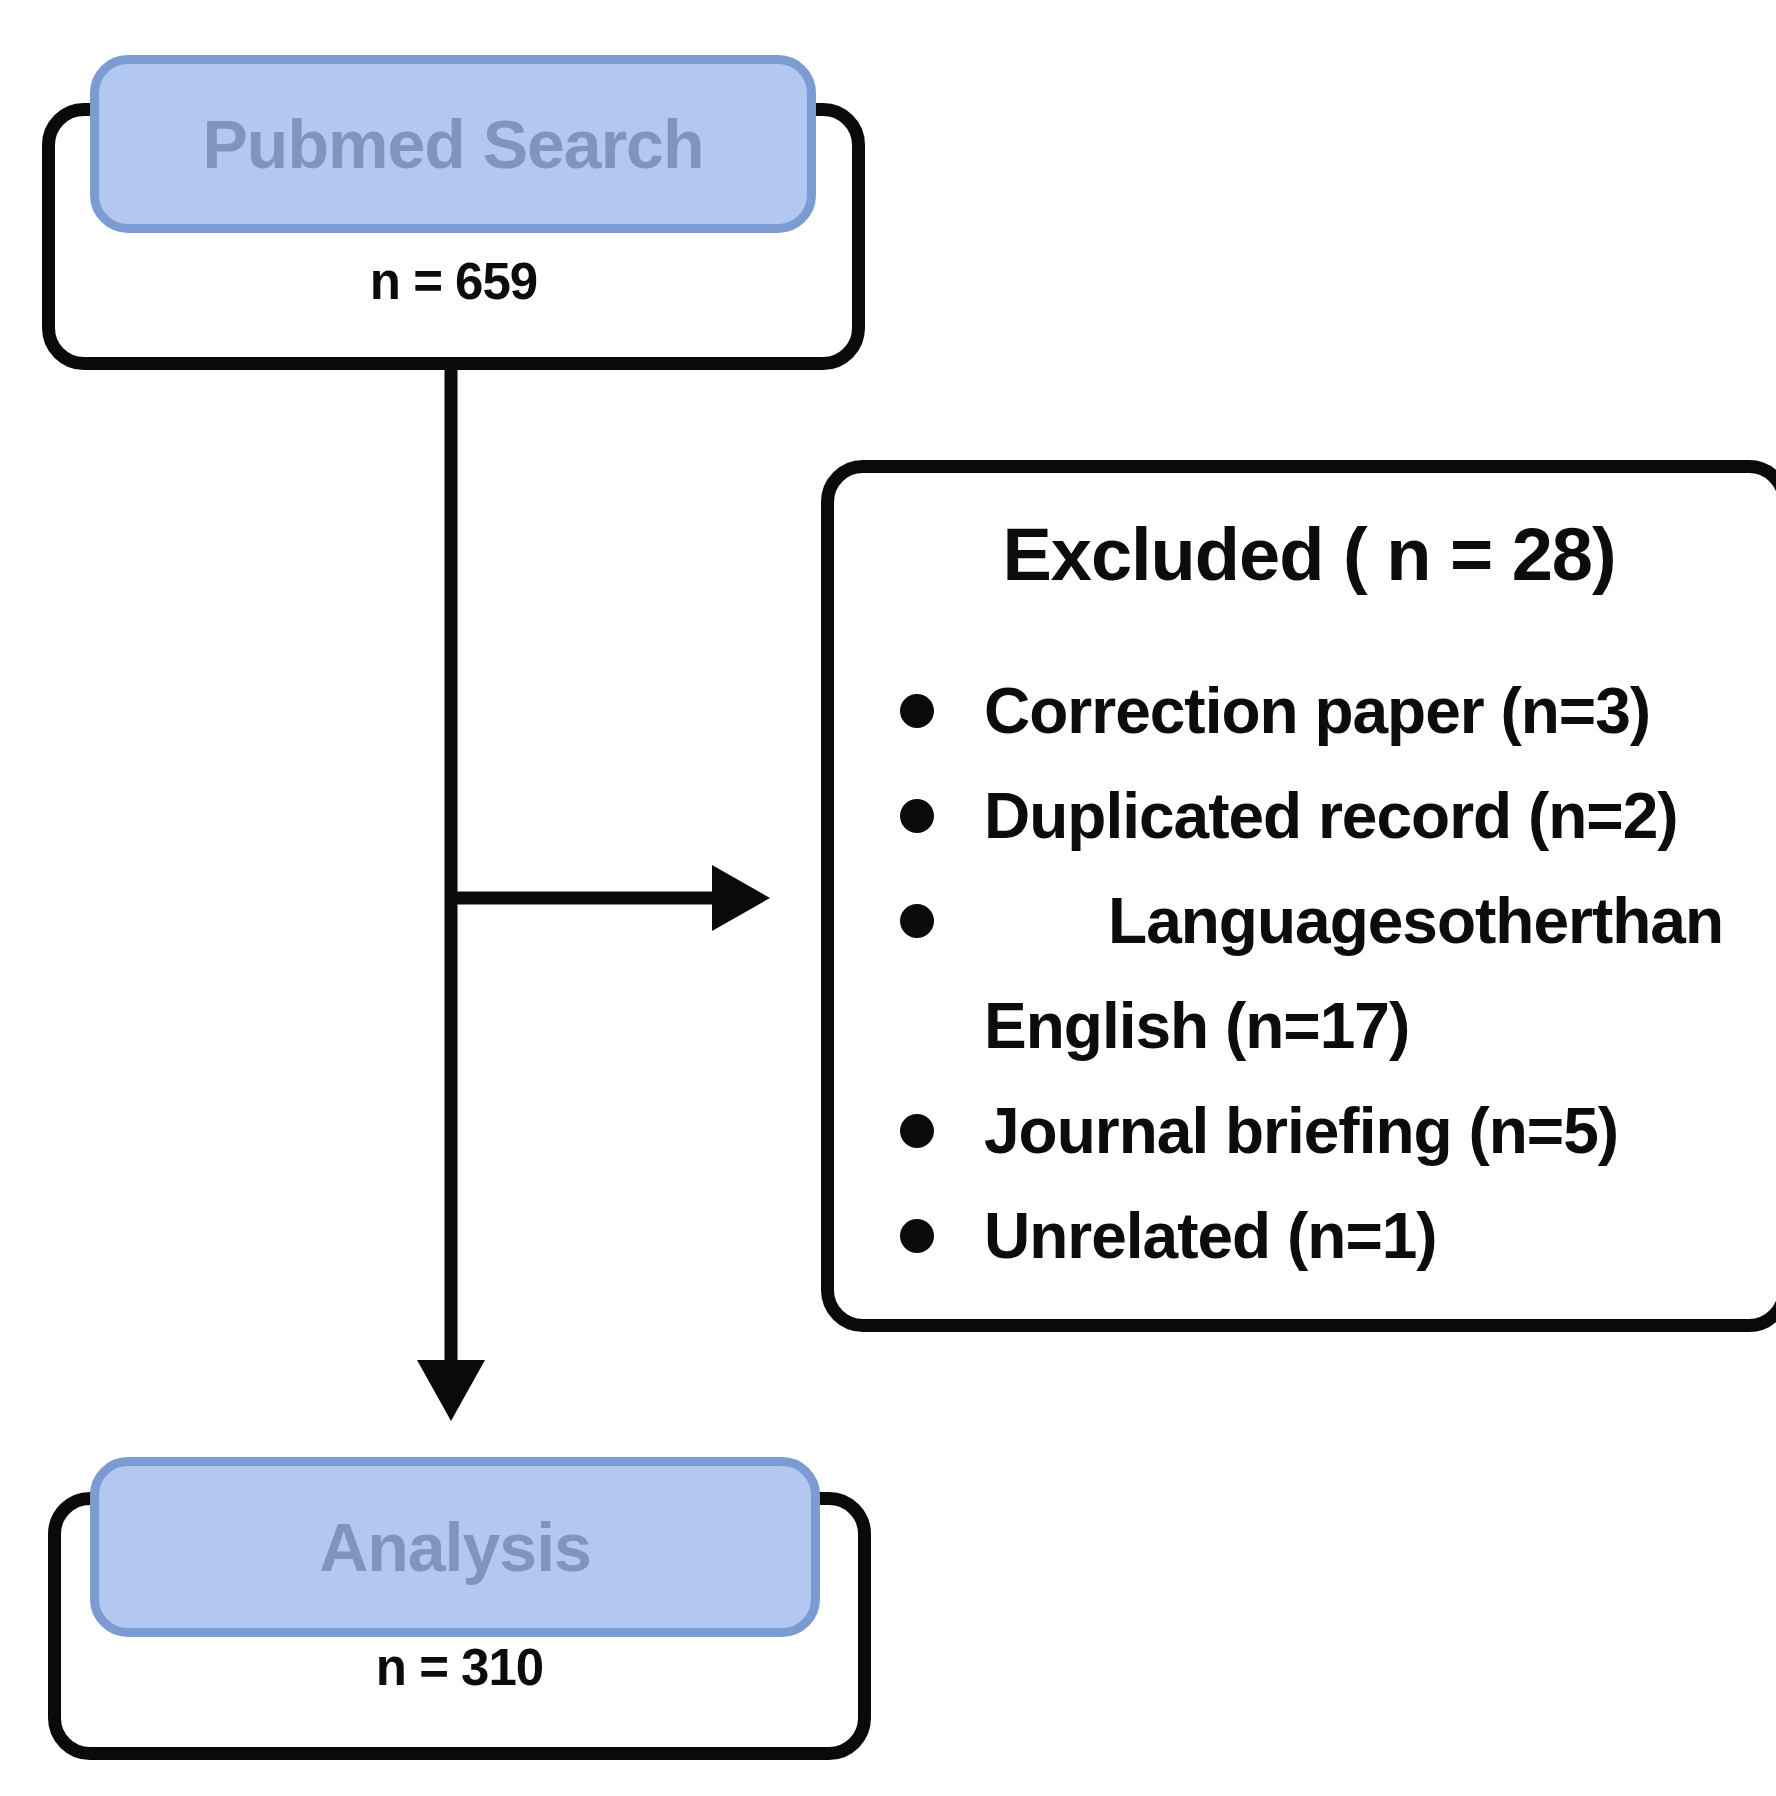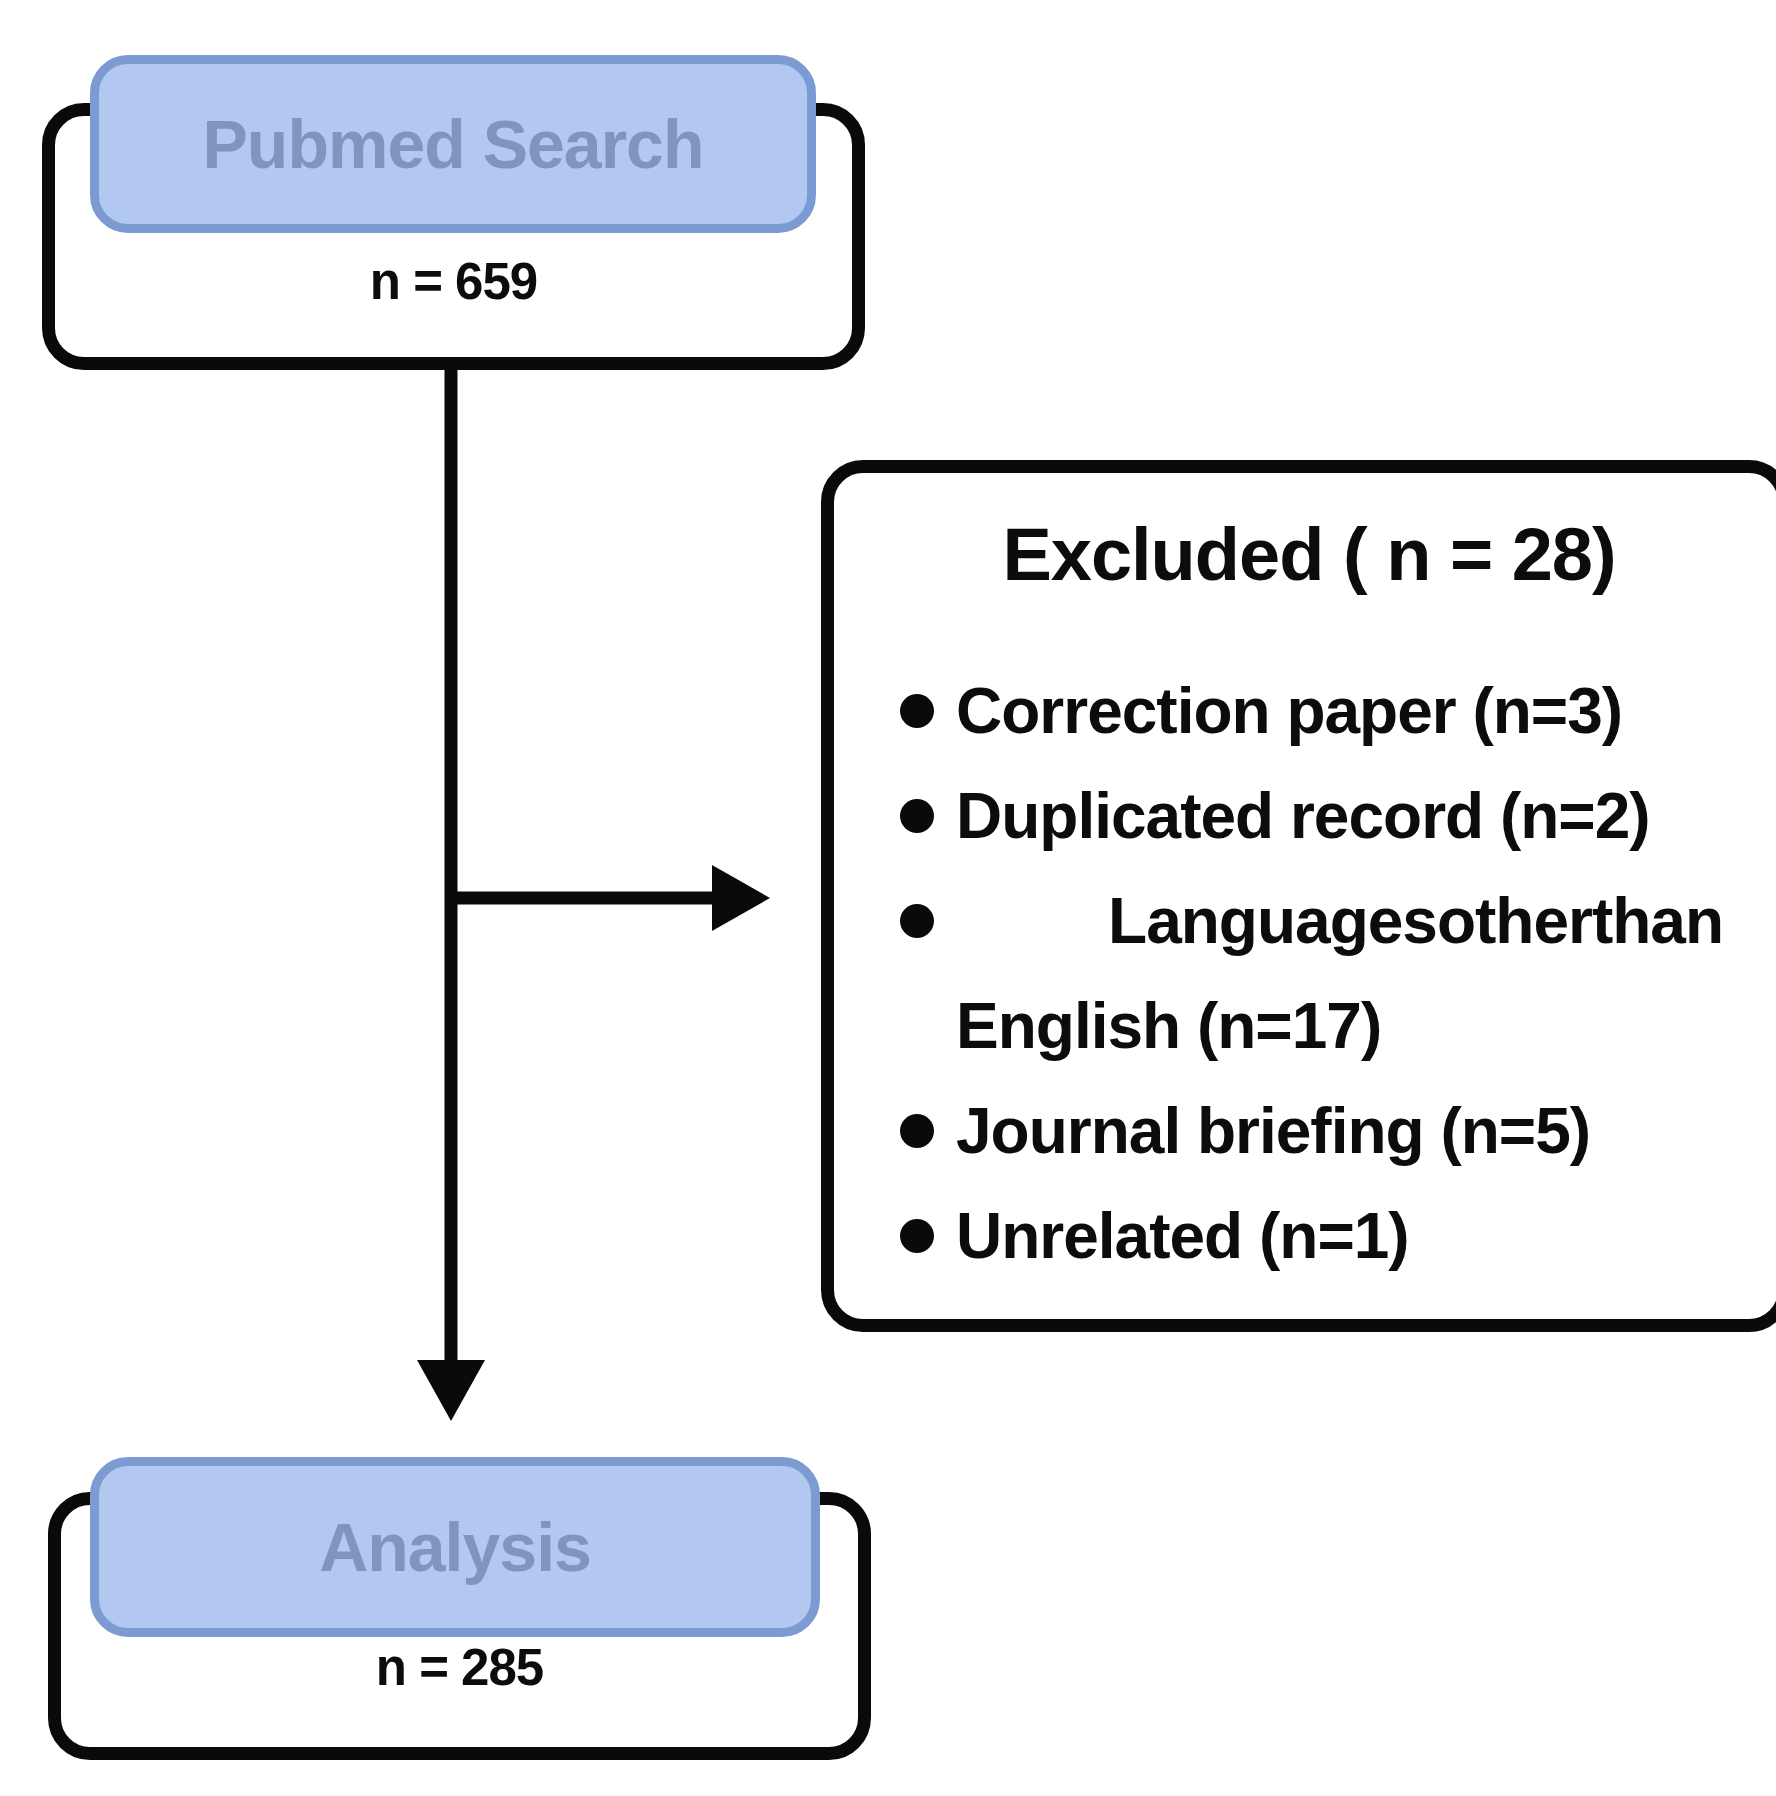--- a/index.html
+++ b/index.html
@@ -69,21 +69,21 @@
     line-height:84px;
     letter-spacing:-1px;
   }
   .ex-list{
     list-style:none;
     margin:62px 0 0 0;
     padding:0;
     font-size:64px;
     letter-spacing:-1px;
   }
-  .ex-list li{display:flex;}
+  .ex-list li{display:flex;gap:28px;}
   .dot{
     flex:0 0 34px;
     width:34px;height:34px;
     margin:35px 22px 0 5px;
     border-radius:50%;
     background:var(--line);
   }
   .txt{flex:1;line-height:105px;}
   .spread{display:flex;justify-content:flex-end;line-height:105px;}
   .line2{display:block;line-height:105px;}
@@ -133,18 +133,18 @@
         <span class="txt">Journal briefing (n=5)</span>
       </li>
       <li>
         <span class="dot"></span>
         <span class="txt">Unrelated (n=1)</span>
       </li>
     </ul>
   </div>
 
   <div class="wbox analysis-count-box"></div>
-  <div class="count analysis-count">n = 285</div>
+  <div class="count analysis-count">n = 310</div>
   <div class="bbox analysis-header-box">
     <span>Analysis</span>
   </div>
 
 </div>
 
 </body></html>

